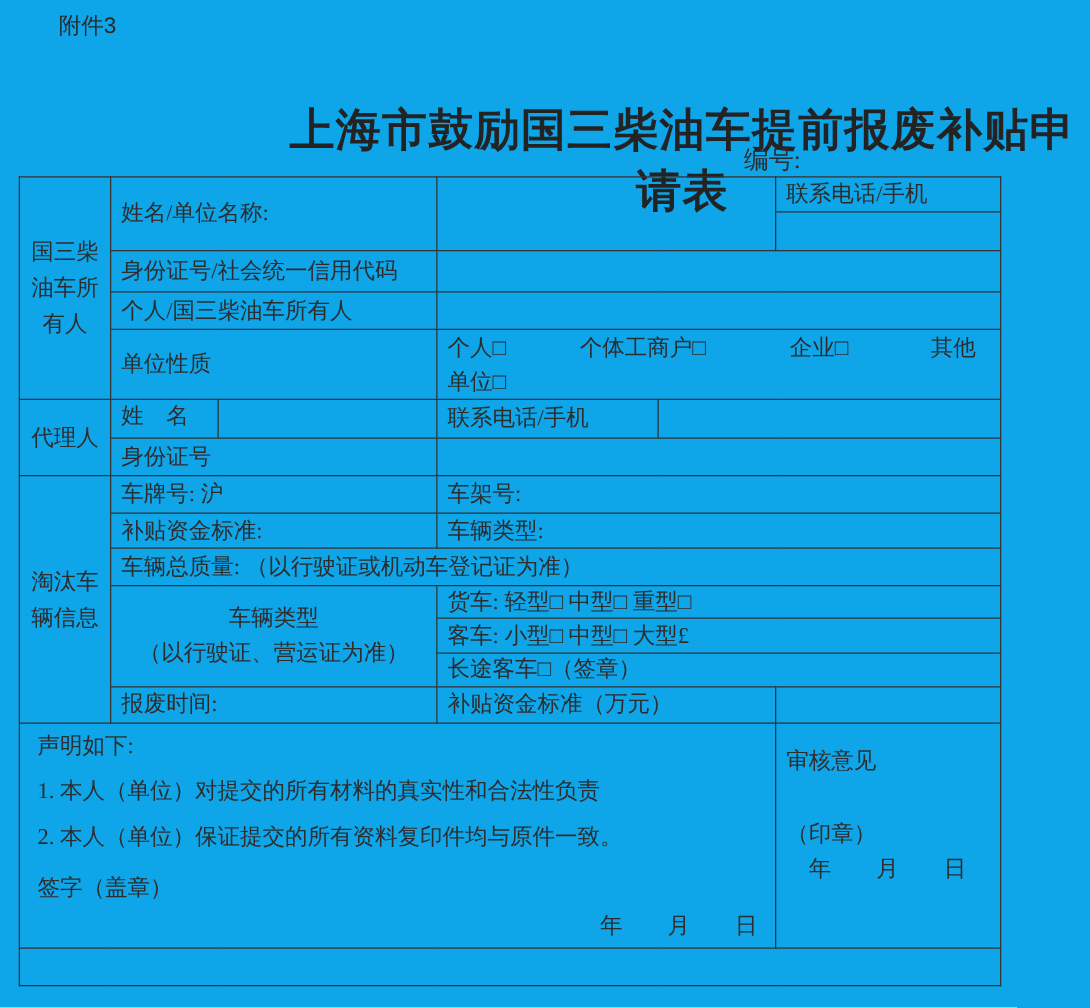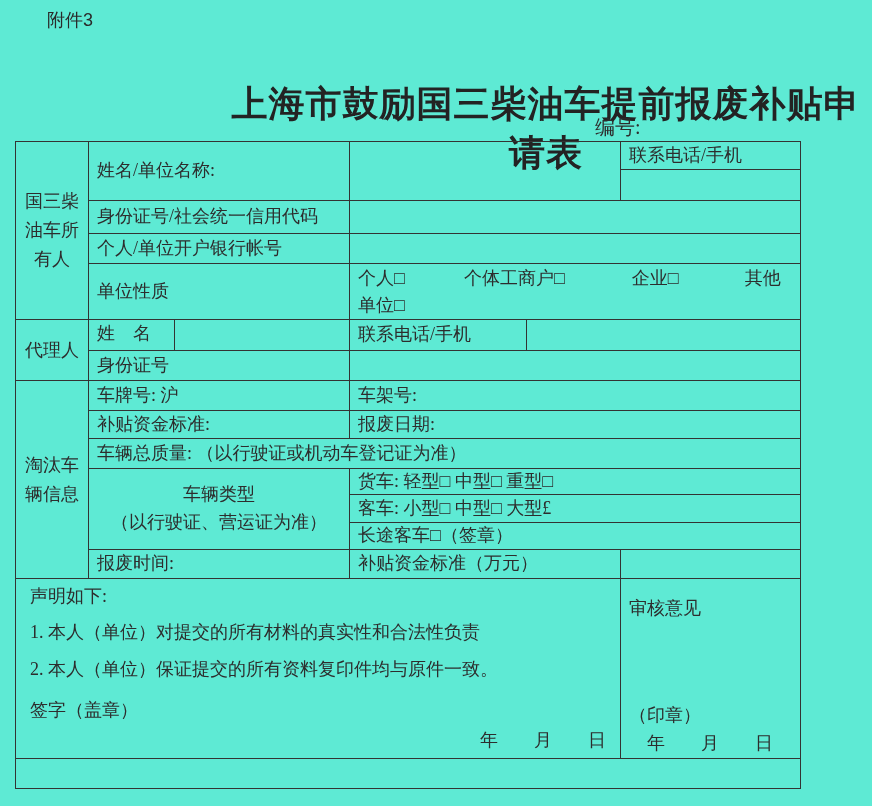--- a/index.html
+++ b/index.html
@@ -1,17 +1,17 @@
 <!DOCTYPE html>
 <html><head>
 <meta charset="utf-8">
 <style>
   html,body { margin:0; padding:0; background:#ffffff; }
   .page {
-    position:relative; width:872px; height:806px; background:#5eead4;
+    position:relative; width:872px; height:806px; background:#0ea5e9;
     font-family:"Liberation Serif","DejaVu Serif",serif; color:#2d2d2d;
     overflow:hidden;
   }
   .attachment {
     position:absolute; left:47px; top:8px;
     font-family:"Liberation Sans","DejaVu Sans",sans-serif;
     font-size:18px; color:#2a2a2a;
   }
   .title {
     position:absolute; left:230px; right:10px; top:80px; text-align:center;
@@ -36,21 +36,21 @@
   .opts { width:436px; line-height:1.5; }
   .gap { display:inline-block; height:1px; }
   .gap.g1 { width:59px; } .gap.g2 { width:67px; } .gap.g3 { width:66px; }
 
   td.decl { vertical-align:top; padding:6px 14px; }
   .decl-item1, .decl-item2 { margin-top:13px; }
   .decl-sign { margin-top:18px; }
   .decl-date { margin-top:6px; text-align:right; white-space:pre; }
 
   td.review { vertical-align:top; padding:18px 8px 0 8px; }
-  .rev-seal { margin-top:84px; }
+  .rev-seal { margin-top:36px; }
   .rev-date { margin-top:4px; padding-left:18px; white-space:pre; }
 </style>
 </head>
 <body>
 
 <div class="page">
 
   <div class="attachment">附件3</div>
   <div class="title">上海市鼓励国三柴油车提前报废补贴申请表</div>
   <div class="serial">编号:</div>
@@ -73,21 +73,21 @@
       <td>联系电话/手机</td>
     </tr>
     <tr style="height:31px">
       <td></td>
     </tr>
     <tr style="height:33px">
       <td colspan="2">身份证号/社会统一信用代码</td>
       <td colspan="3"></td>
     </tr>
     <tr style="height:30px">
-      <td colspan="2">个人/单位开户银行帐号</td>
+      <td colspan="2">个人/国三柴油车所有人</td>
       <td colspan="3"></td>
     </tr>
     <tr style="height:56px">
       <td colspan="2">单位性质</td>
       <td colspan="3">
         <div class="opts"><span>个人□</span><span class="gap g1"></span><span>个体工商户□</span><span class="gap g2"></span><span>企业□</span><span class="gap g3"></span><span>其他单位□</span></div>
       </td>
     </tr>
 
     <tr style="height:31px">
@@ -102,21 +102,21 @@
       <td colspan="3"></td>
     </tr>
 
     <tr style="height:30px">
       <td class="hdr" rowspan="7">淘汰车辆信息</td>
       <td colspan="2">车牌号: 沪</td>
       <td colspan="3">车架号:</td>
     </tr>
     <tr style="height:28px">
       <td colspan="2">补贴资金标准:</td>
-      <td colspan="3">报废日期:</td>
+      <td colspan="3">车辆类型:</td>
     </tr>
     <tr style="height:30px">
       <td class="ctr" colspan="5">车辆总质量: （以行驶证或机动车登记证为准）</td>
     </tr>
     <tr style="height:26px">
       <td class="typelbl" colspan="2" rowspan="3">
         <div>车辆类型</div>
         <div>（以行驶证、营运证为准）</div>
       </td>
       <td colspan="3">货车: 轻型□  中型□  重型□</td>

